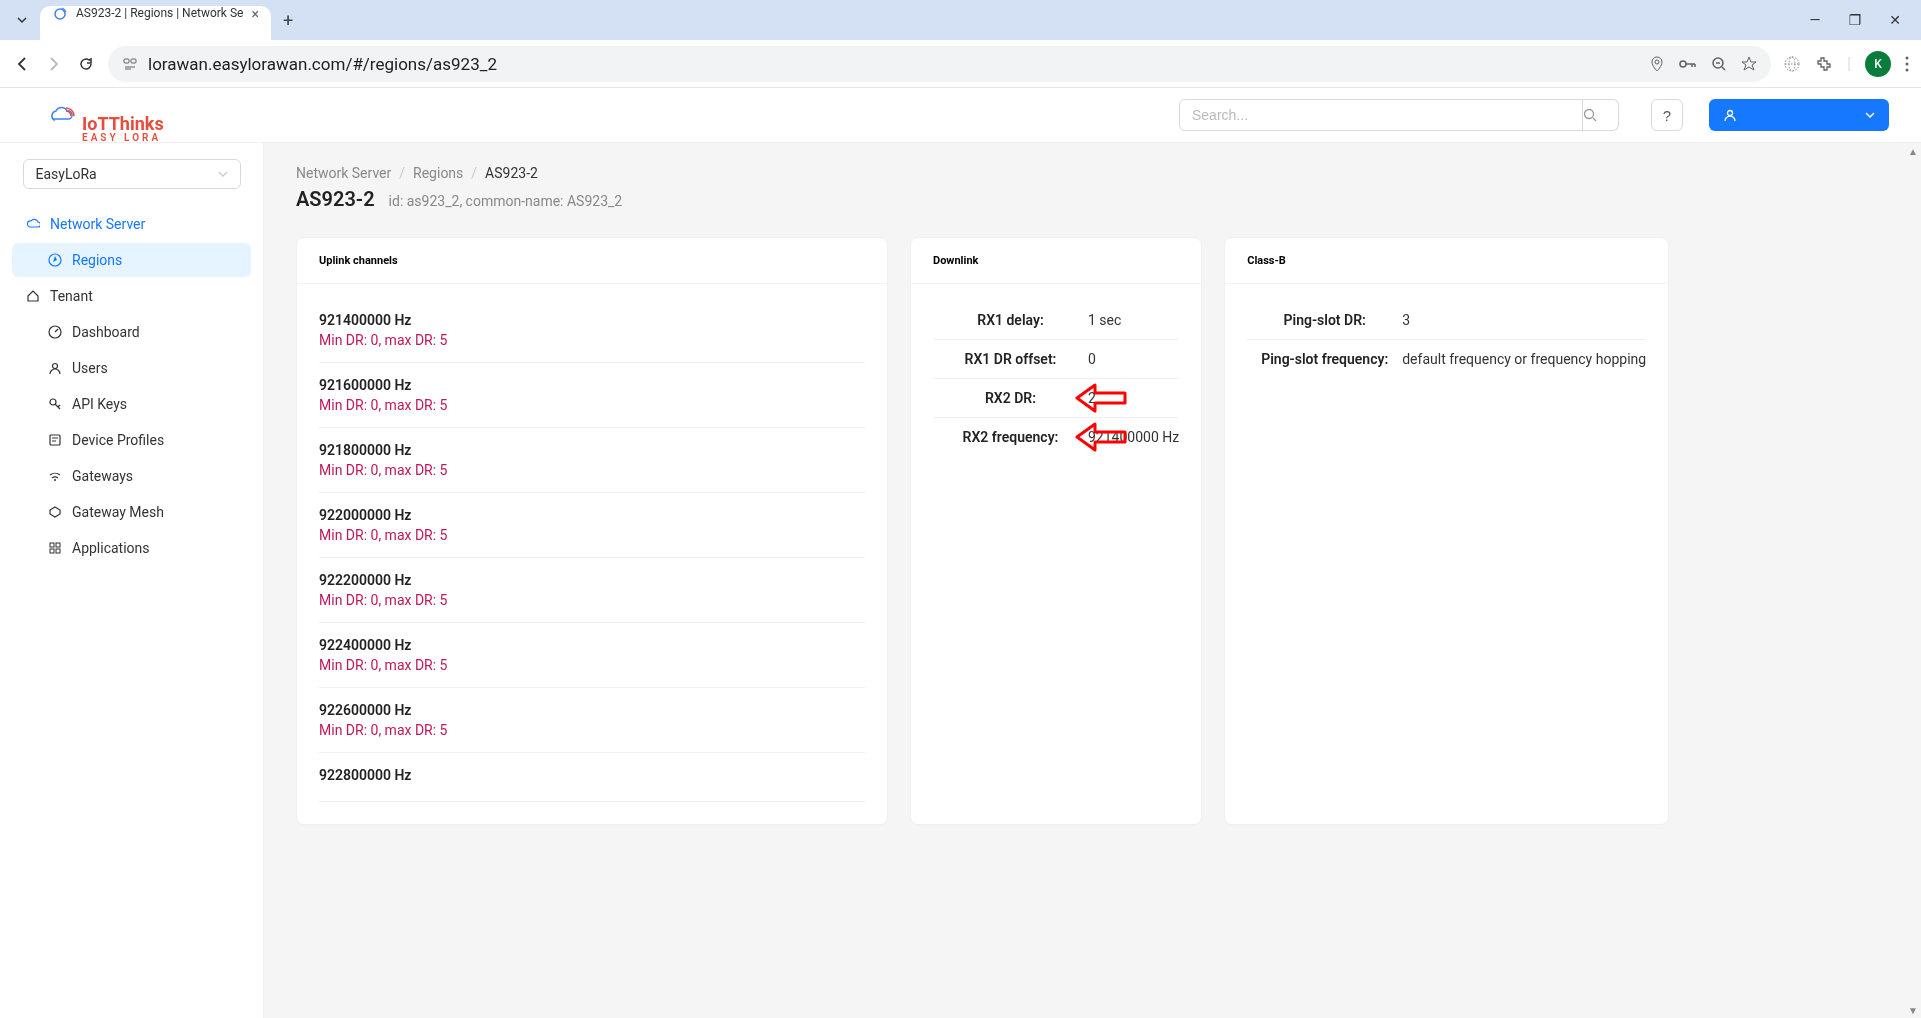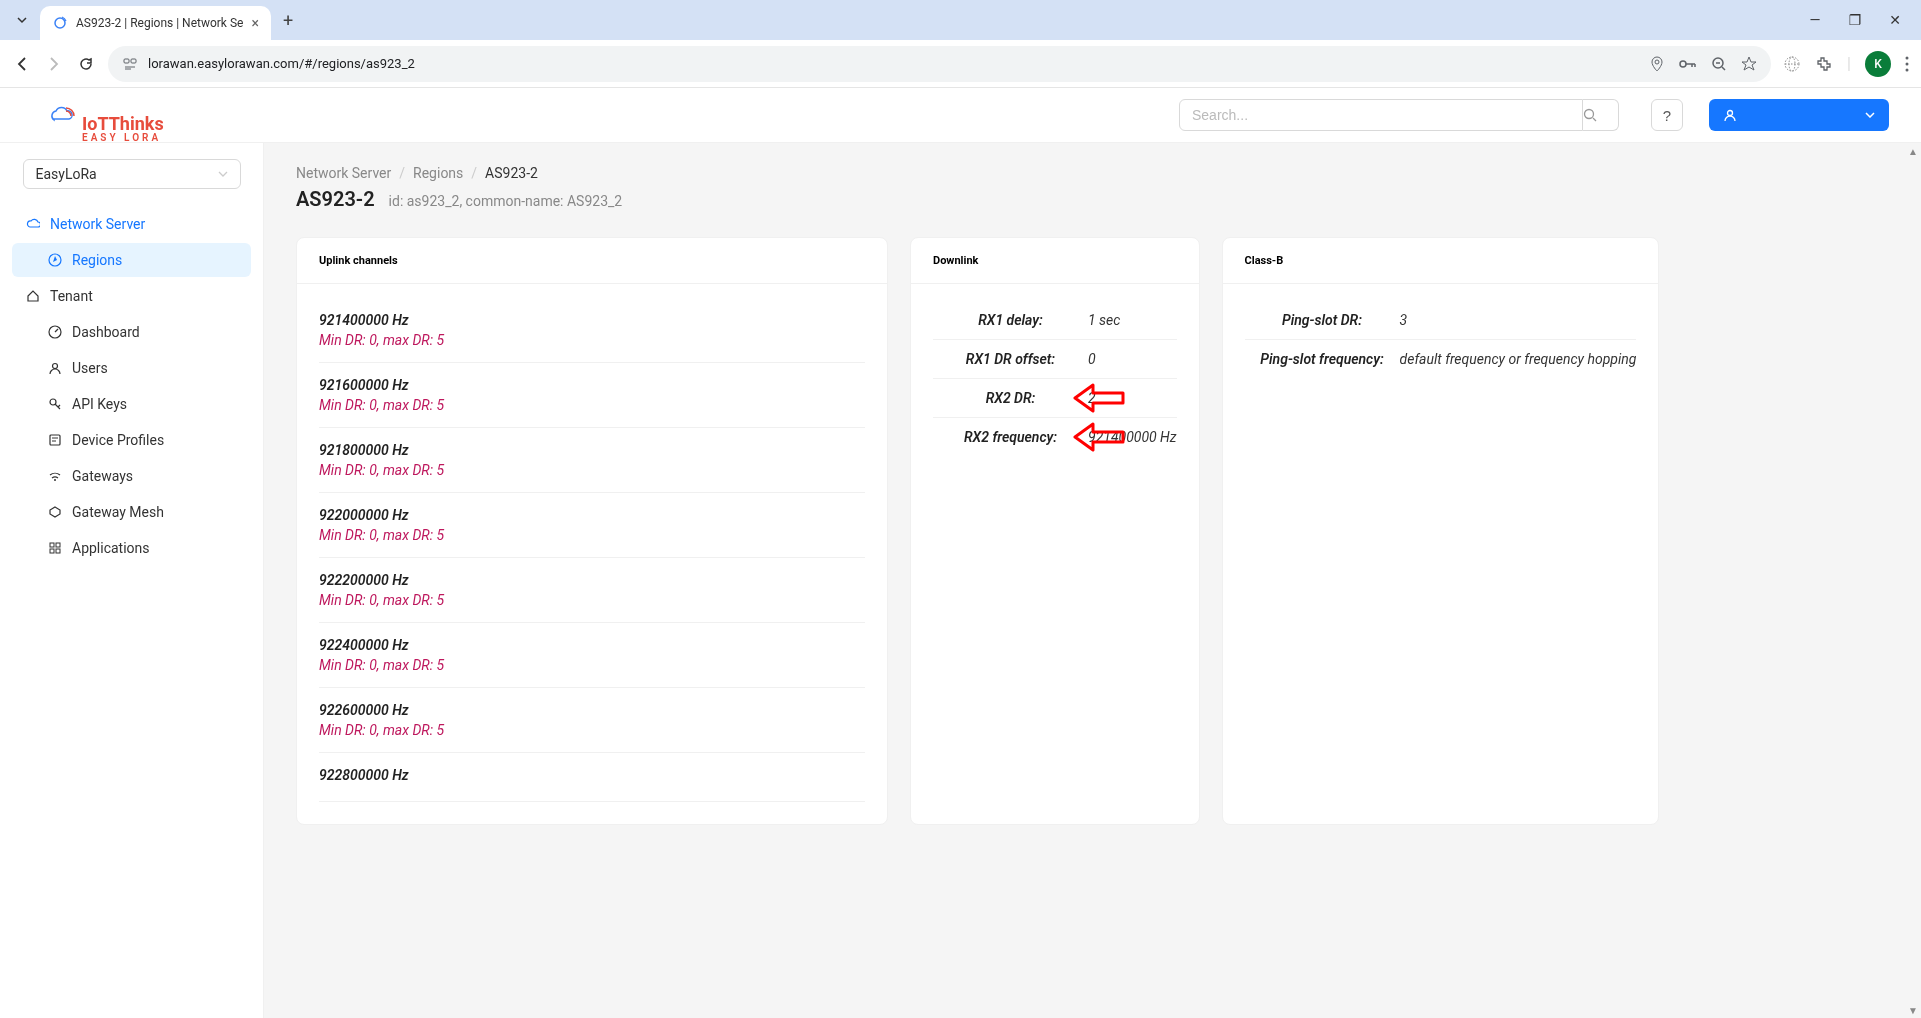--- a/index.html
+++ b/index.html
@@ -2,33 +2,33 @@
 <html><head>
   <meta charset="utf-8">
   <style>
     * { margin: 0; padding: 0; box-sizing: border-box; }
     body { font-family: -apple-system, BlinkMacSystemFont, "Segoe UI", Roboto, sans-serif; background: #fff; overflow: hidden; }
 
     
     .browser-top { background: #d4e1f5; height: 40px; display: flex; align-items: center; padding: 0 8px; }
     .tab-strip { display: flex; align-items: center; height: 100%; }
     .chev-btn { width: 28px; height: 28px; display: flex; align-items: center; justify-content: center; border-radius: 50%; margin-right: 4px; }
-    .tab { background: #fff; border-radius: 10px 10px 0 0; height: 34px; display: flex; align-items: center; padding: 0 12px; min-width: 220px; margin-top: 6px; gap: 8px; }
+    .tab { background: #fff; border-radius: 10px 10px 0 0; height: 34px; display: flex; align-items: flex-start; padding: 0 12px; min-width: 220px; margin-top: 6px; gap: 8px; }
     .tab-favicon { width: 16px; height: 16px; color: #3b82f6; }
     .tab-title { font-size: 12px; color: #333; flex: 1; white-space: nowrap; overflow: hidden; text-overflow: ellipsis; }
     .tab-close { font-size: 14px; color: #666; }
     .new-tab { margin-left: 12px; font-size: 18px; color: #444; }
     .window-ctrls { margin-left: auto; display: flex; gap: 20px; padding-right: 8px; }
     .window-ctrls span { font-size: 14px; color: #333; width: 20px; text-align: center; }
 
     .browser-nav { background: #fff; height: 48px; display: flex; align-items: center; padding: 0 12px; gap: 12px; border-bottom: 1px solid #e5e5e5; }
     .nav-icon { width: 20px; height: 20px; color: #333; display: flex; align-items: center; justify-content: center; }
     .nav-icon.disabled { color: #aaa; }
     .omnibox { flex: 1; background: #f1f3f4; border-radius: 20px; height: 36px; display: flex; align-items: center; padding: 0 14px; gap: 10px; }
-    .omnibox-url { font-size: 13px; color: #202124; }
+    .omnibox-url { font-size: 17px; color: #202124; }
     .omnibox-icons { margin-left: auto; display: flex; gap: 14px; align-items: center; color: #5f6368; }
     .ext-area { display: flex; gap: 14px; align-items: center; }
     .avatar { width: 26px; height: 26px; border-radius: 50%; background: #0a7d3a; color: #fff; display: flex; align-items: center; justify-content: center; font-size: 12px; font-weight: 500; }
 
     
     .app-header { height: 55px; display: flex; align-items: center; padding: 0 32px 0 48px; border-bottom: 1px solid #f0f0f0; gap: 16px; }
     .logo { display: flex; align-items: center; gap: 6px; }
     .logo-text { display: flex; flex-direction: column; line-height: 1; }
     .logo-main { font-size: 18px; font-weight: 700; margin-top: 28px; }
     .logo-sub { font-size: 10px; letter-spacing: 3px; color: #e74c3c; font-weight: 600; }
@@ -56,21 +56,21 @@
     .page-head { display: flex; align-items: baseline; gap: 14px; margin-top: 6px; margin-bottom: 26px; }
     .page-title { font-size: 20px; font-weight: 600; color: #222; }
     .page-sub { font-size: 14px; color: #888; }
 
     .cards-row { display: flex; gap: 22px; }
     .col-left { width: 592px; }
     .col-right { flex: 1; display: flex; flex-direction: row; gap: 22px; }
 
     .card { background: #fff; border-radius: 8px; border: 1px solid #f0f0f0; }
     .card-head { padding: 16px 22px; font-size: 11px; font-weight: 700; border-bottom: 1px solid #f0f0f0; }
-    .card-body { padding: 8px 22px 22px; font-style: italic; }
+    .card-body { padding: 8px 22px 22px; }
 
     .chan-item { padding: 14px 0; border-bottom: 1px solid #f0f0f0; }
     .chan-item:first-child { padding-top: 20px; }
     .chan-freq { font-weight: 600; font-size: 14px; color: #222; margin-bottom: 4px; }
     .chan-sub { font-size: 14px; color: #be185d; }
 
     .kv-row { display: flex; padding: 11px 0; border-bottom: 1px solid #f0f0f0; font-size: 14px; position: relative; text-align: center; }
     .kv-row:last-child { border-bottom: none; }
     .kv-row:first-child { padding-top: 20px; }
     .kv-key { width: 155px; font-weight: 600; color: #222; }

